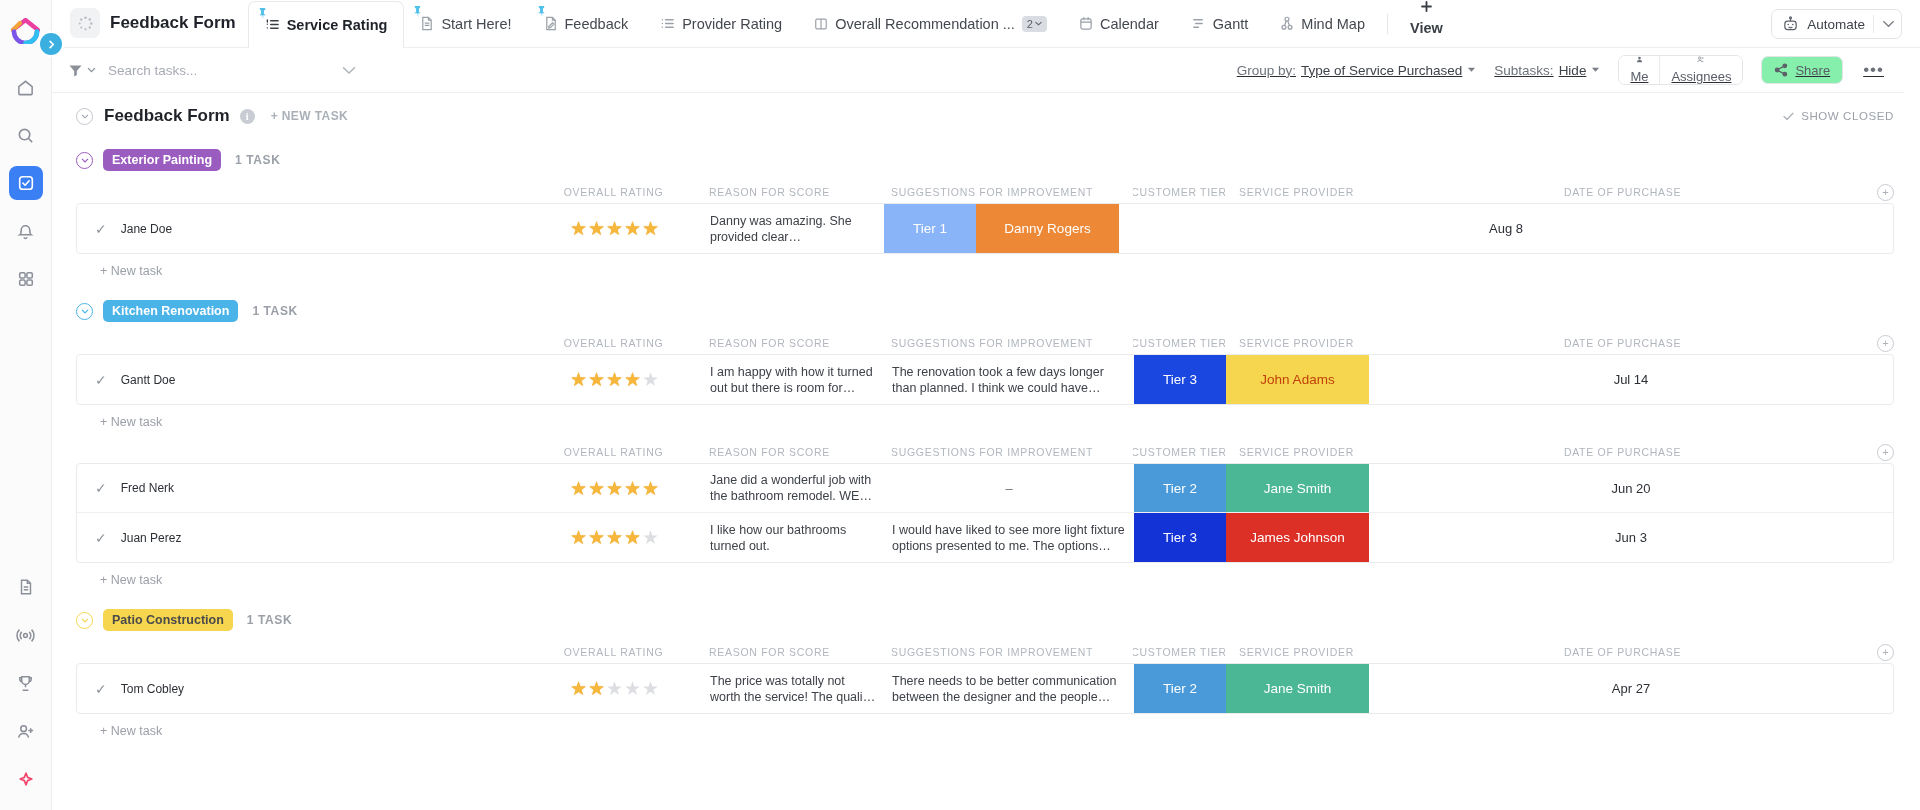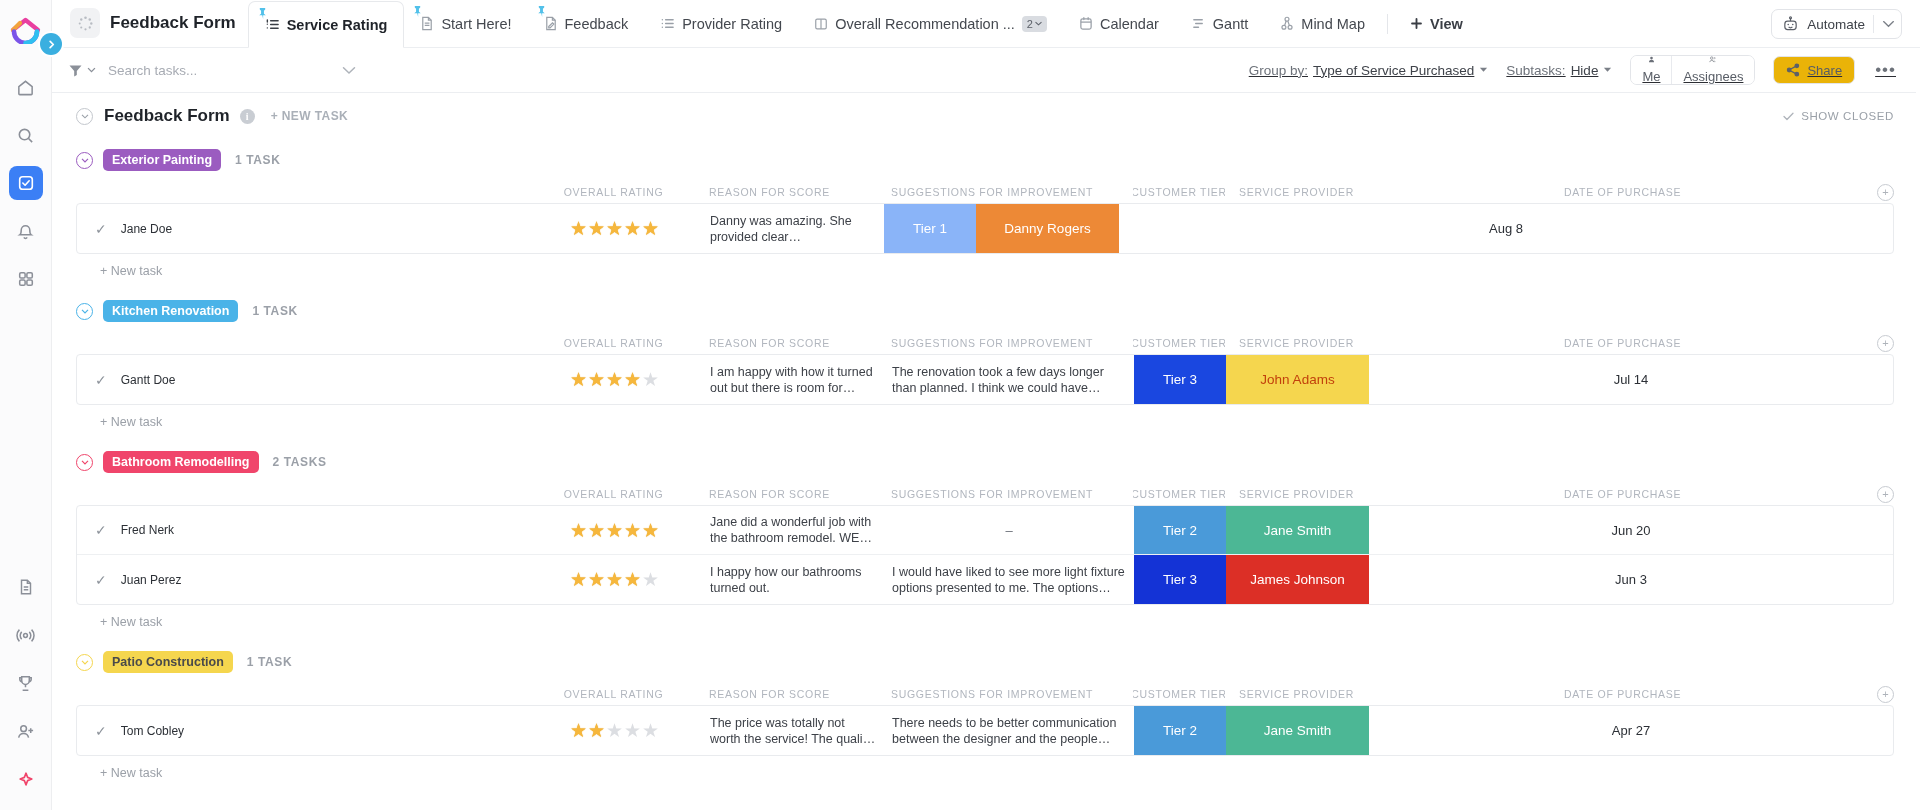--- a/index.html
+++ b/index.html
@@ -62,33 +62,33 @@
     font-weight: bold; color: #1f2329; margin-bottom: -1px;
   }
   .tab .pin {
     position: absolute; left: 9px; top: 6px; width: 9px; height: 11px; color: #52c1ea;
   }
   .tab .cnt-badge {
     background: #d9dce1; color: #5c6069; border-radius: 4px; font-size: 11px;
     padding: 2px 5px; display: flex; align-items: center; gap: 2px; font-weight: normal;
   }
   .tab-sep { width: 1px; height: 20px; background: #e4e6ea; align-self: center; margin: 0 6px; }
-  #tab-view { font-weight: bold; color: #3a3e45; }
+  #tab-view { font-weight: bold; color: #3a3e45; flex-direction: column; }
 
   #automate-btn {
     position: absolute; right: 18px; top: 9px; height: 30px;
     border: 1px solid #e2e4e8; border-radius: 7px; background: #fff;
     display: flex; align-items: center; padding: 0 6px 0 10px; gap: 8px;
     font-size: 13.5px; color: #3f434a; cursor: pointer;
   }
   #automate-btn .div { width: 1px; height: 18px; background: #e6e8ec; }
 
   
   #toolbar {
-    position: absolute; left: 52px; top: 48px; right: 4px; height: 45px;
+    position: absolute; left: 52px; top: 48px; right: 16px; height: 45px;
     background: #fff; border-bottom: 1px solid #eceef1;
     display: flex; align-items: center; padding: 0 18px 0 16px; z-index: 15;
   }
   .tb-left { display: flex; align-items: center; gap: 6px; }
   .tb-filter { display: flex; align-items: center; gap: 4px; color: #868b94; cursor: pointer; }
   #search-input {
     border: none; outline: none; font-size: 13.5px; color: #3b3f46;
     width: 170px; padding-left: 6px; font-family: "Liberation Sans", sans-serif;
   }
   #search-input::placeholder { color: #a7abb3; }
@@ -97,21 +97,21 @@
   .tb-text b { color: #3f434a; font-weight: normal; }
   .btn-group { display: flex; border: 1px solid #e3e5e9; border-radius: 7px; overflow: hidden; }
   .btn-group .gb {
     display: flex; align-items: center; gap: 6px; padding: 0 11px; height: 28px;
     font-size: 13px; color: #585d66; cursor: pointer; background: #fff; flex-direction: column;
   }
   .btn-group .gb + .gb { border-left: 1px solid #e8eaee; }
   .share-btn {
     display: flex; align-items: center; gap: 7px; padding: 0 12px; height: 28px;
     font-size: 13px; color: #585d66; border: 1px solid #e3e5e9; border-radius: 7px;
-    background: #eab308; cursor: pointer;
+    background: #86efac; cursor: pointer;
   }
   .dots { color: #6d727a; font-size: 17px; letter-spacing: 1px; cursor: pointer; padding: 0 2px; }
 
   
   #main {
     position: absolute; left: 52px; top: 93px; right: 0; bottom: 0;
     background: #fff; overflow: hidden;
   }
   #list-head {
     display: flex; align-items: center; height: 46px; padding: 0 26px 0 24px;
@@ -625,29 +625,20 @@
               <span class="fill" style="background:#f5d64e;color:#c2410c">John Adams</span>
             </div>
             <div class="cell c-date">
               <span class="datetext">Jul 14</span>
             </div>
           </div>
         </div>
         <div class="new-task">+ New task</div>
       </div>
       <div class="group">
-        <div class="group-head">
-          <div class="gchev" style="border-color:#f0456b;color:#f0456b">
-            <svg width="8" height="5" viewBox="0 0 9 6">
-              <path d="M0.9 1 L4.5 4.6 L8.1 1" stroke="#f0456b" stroke-width="1.4" fill="none"></path>
-            </svg>
-          </div>
-          <span class="badge" style="background:#f0456b;color:#ffffff">Bathroom Remodelling</span>
-          <span class="task-count">2 TASKS</span>
-        </div>
         <div class="col-head">
           <div class="ch cell c-name"></div>
           <div class="ch cell c-rating">OVERALL RATING</div>
           <div class="ch cell c-reason left">REASON FOR SCORE</div>
           <div class="ch cell c-sugg left">SUGGESTIONS FOR IMPROVEMENT</div>
           <div class="ch cell c-tier">CUSTOMER TIER</div>
           <div class="ch cell c-prov">SERVICE PROVIDER</div>
           <div class="ch cell c-date">DATE OF PURCHASE</div>
           <div class="plus-col">+</div>
         </div>
@@ -690,21 +681,21 @@
             <div class="cell c-rating">
               <span class="stars">
                 <span class="star-on">★</span>
                 <span class="star-on">★</span>
                 <span class="star-on">★</span>
                 <span class="star-on">★</span>
                 <span class="star-off">★</span>
               </span>
             </div>
             <div class="cell c-reason">
-              <span class="longtext">I happy how our bathrooms turned out.</span>
+              <span class="longtext">I like how our bathrooms turned out.</span>
             </div>
             <div class="cell c-sugg">
               <span class="longtext">I would have liked to see more light fixture options presented to me. The options provided…</span>
             </div>
             <div class="cell c-tier">
               <span class="fill" style="background:#1433d6;color:#ffffff">Tier 3</span>
             </div>
             <div class="cell c-prov">
               <span class="fill" style="background:#dc2f26;color:#ffffff">James Johnson</span>
             </div>

